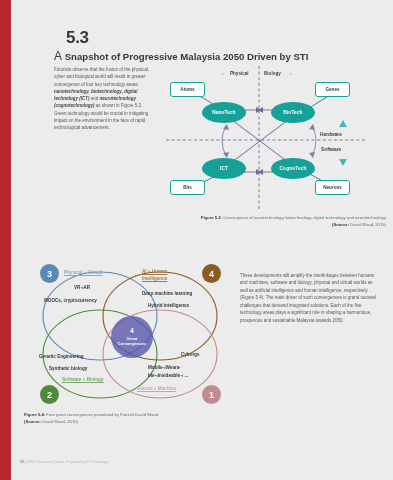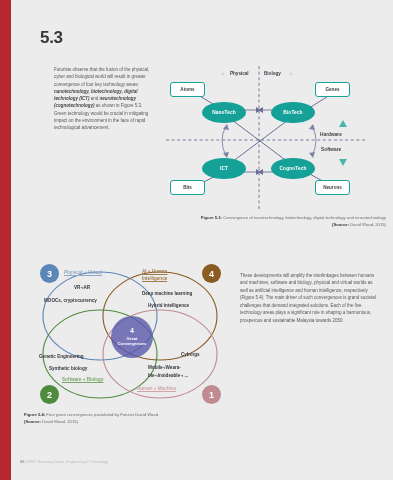--- a/index.html
+++ b/index.html
@@ -10,21 +10,21 @@
     color:#3d3f45;
     overflow:hidden;
     position:relative;
   }
   .page{position:absolute;inset:0;}
 
   
   .spine{position:absolute;left:0;top:0;width:11px;height:480px;background:#b4282e;}
 
   
-  .sec-num{position:absolute;left:40px;top:28px;font-size:17px;font-weight:bold;letter-spacing:-.3px;color:#35373c;}
+  .sec-num{position:absolute;left:66px;top:28px;font-size:17px;font-weight:bold;letter-spacing:-.3px;color:#35373c;}
   .sec-title{position:absolute;left:54px;top:49px;font-size:9.6px;font-weight:bold;color:#35373c;white-space:nowrap;}
   .sec-title .cap{font-size:12px;font-weight:normal;}
 
   
   .intro{
     position:absolute;left:54px;top:66px;width:96px;
     font-size:4.5px;line-height:1.62;color:#55575d;text-align:left;
   }
   .intro b{font-weight:bold;font-style:italic;color:#45474d;}
 
@@ -84,20 +84,23 @@
   .footer .pg{font-weight:bold;color:#9fa1a5;font-size:4px;}
 </style>
 </head>
 <body>
 
 <div class="page">
 
   <div class="spine"></div>
 
   <div class="sec-num">5.3</div>
+  <div class="sec-title">
+    <span class="cap">A</span><span> Snapshot of Progressive Malaysia 2050 Driven by STI</span>
+  </div>
 
   <div class="intro" id="intro-para"><span>Futurists observe that the fusion of the physical, cyber and biological world will result in greater convergence of four key technology areas: </span><b>nanotechnology, biotechnology, digital technology (ICT)</b><span> and </span><b>neurotechnology (cognotechnology)</b><span> as shown in Figure 5.3. Green technology would be crucial in mitigating impact on the environment in the face of rapid technological advancement.</span></div>
 
   <div class="fig53">
     <svg width="226" height="152" viewBox="0 0 226 152">
 
       <line x1="99" y1="4" x2="99" y2="148" stroke="#5b5f80" stroke-width="0.8" stroke-dasharray="3,2.6"></line>
       <line x1="6" y1="78" x2="205" y2="78" stroke="#5b5f80" stroke-width="0.8" stroke-dasharray="3,2.6"></line>
 
       <line x1="38" y1="33" x2="63" y2="48" stroke="#6b6f96" stroke-width="1"></line>

